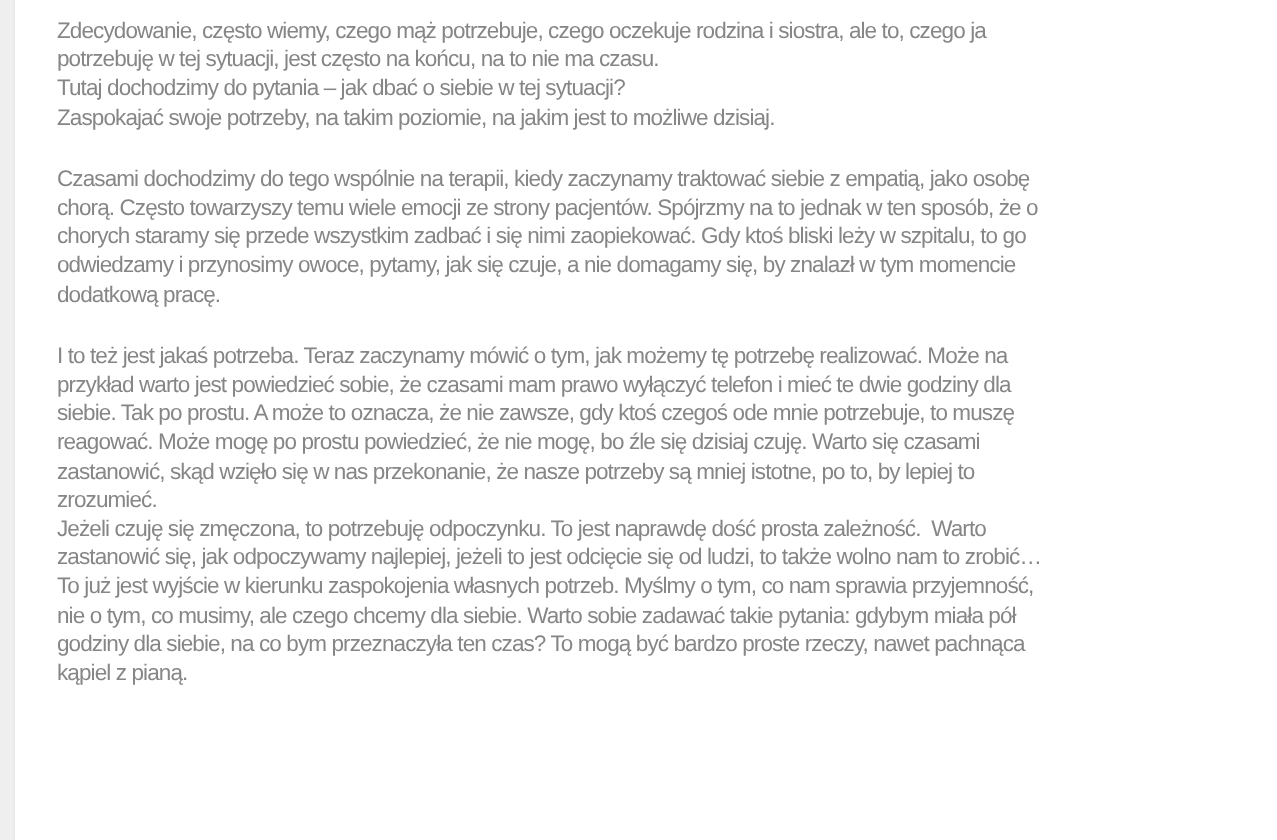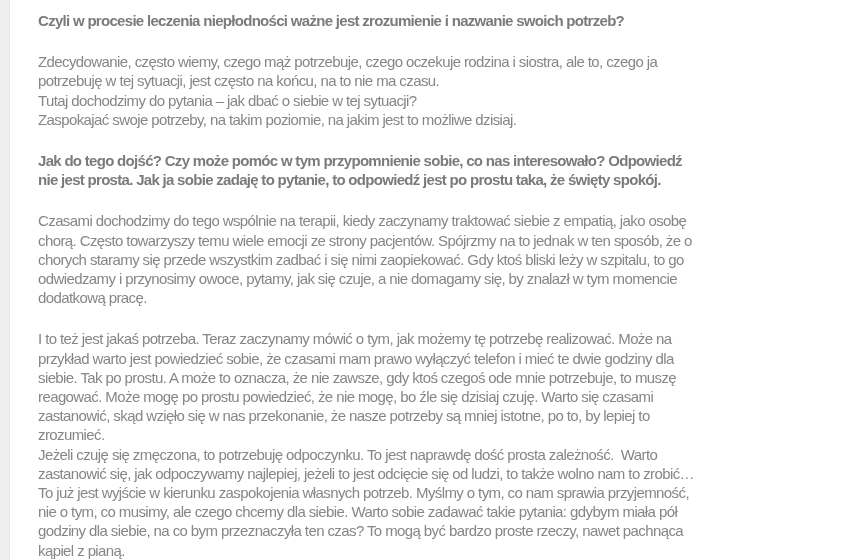--- a/index.html
+++ b/index.html
@@ -43,27 +43,24 @@
     font-weight: bold;
     color: #7b7b7b;
     letter-spacing: -0.7px;
   }
 </style>
 </head>
 <body>
 
 <div class="left-gutter"></div>
 <div class="article">
-    <p class="block q">Czyli w procesie leczenia niepłodności ważne jest zrozumienie i nazwanie swoich potrzeb?</p>
     <p class="block">Zdecydowanie, często wiemy, czego mąż potrzebuje, czego oczekuje rodzina i siostra, ale to, czego ja
 potrzebuję w tej sytuacji, jest często na końcu, na to nie ma czasu.
 Tutaj dochodzimy do pytania – jak dbać o siebie w tej sytuacji?
 Zaspokajać swoje potrzeby, na takim poziomie, na jakim jest to możliwe dzisiaj.</p>
-    <p class="block q">Jak do tego dojść? Czy może pomóc w tym przypomnienie sobie, co nas interesowało? Odpowiedź
-nie jest prosta. Jak ja sobie zadaję to pytanie, to odpowiedź jest po prostu taka, że święty spokój.</p>
     <p class="block">Czasami dochodzimy do tego wspólnie na terapii, kiedy zaczynamy traktować siebie z empatią, jako osobę
 chorą. Często towarzyszy temu wiele emocji ze strony pacjentów. Spójrzmy na to jednak w ten sposób, że o
 chorych staramy się przede wszystkim zadbać i się nimi zaopiekować. Gdy ktoś bliski leży w szpitalu, to go
 odwiedzamy i przynosimy owoce, pytamy, jak się czuje, a nie domagamy się, by znalazł w tym momencie
 dodatkową pracę.</p>
     <p class="block">I to też jest jakaś potrzeba. Teraz zaczynamy mówić o tym, jak możemy tę potrzebę realizować. Może na
 przykład warto jest powiedzieć sobie, że czasami mam prawo wyłączyć telefon i mieć te dwie godziny dla
 siebie. Tak po prostu. A może to oznacza, że nie zawsze, gdy ktoś czegoś ode mnie potrzebuje, to muszę
 reagować. Może mogę po prostu powiedzieć, że nie mogę, bo źle się dzisiaj czuję. Warto się czasami
 zastanowić, skąd wzięło się w nas przekonanie, że nasze potrzeby są mniej istotne, po to, by lepiej to

